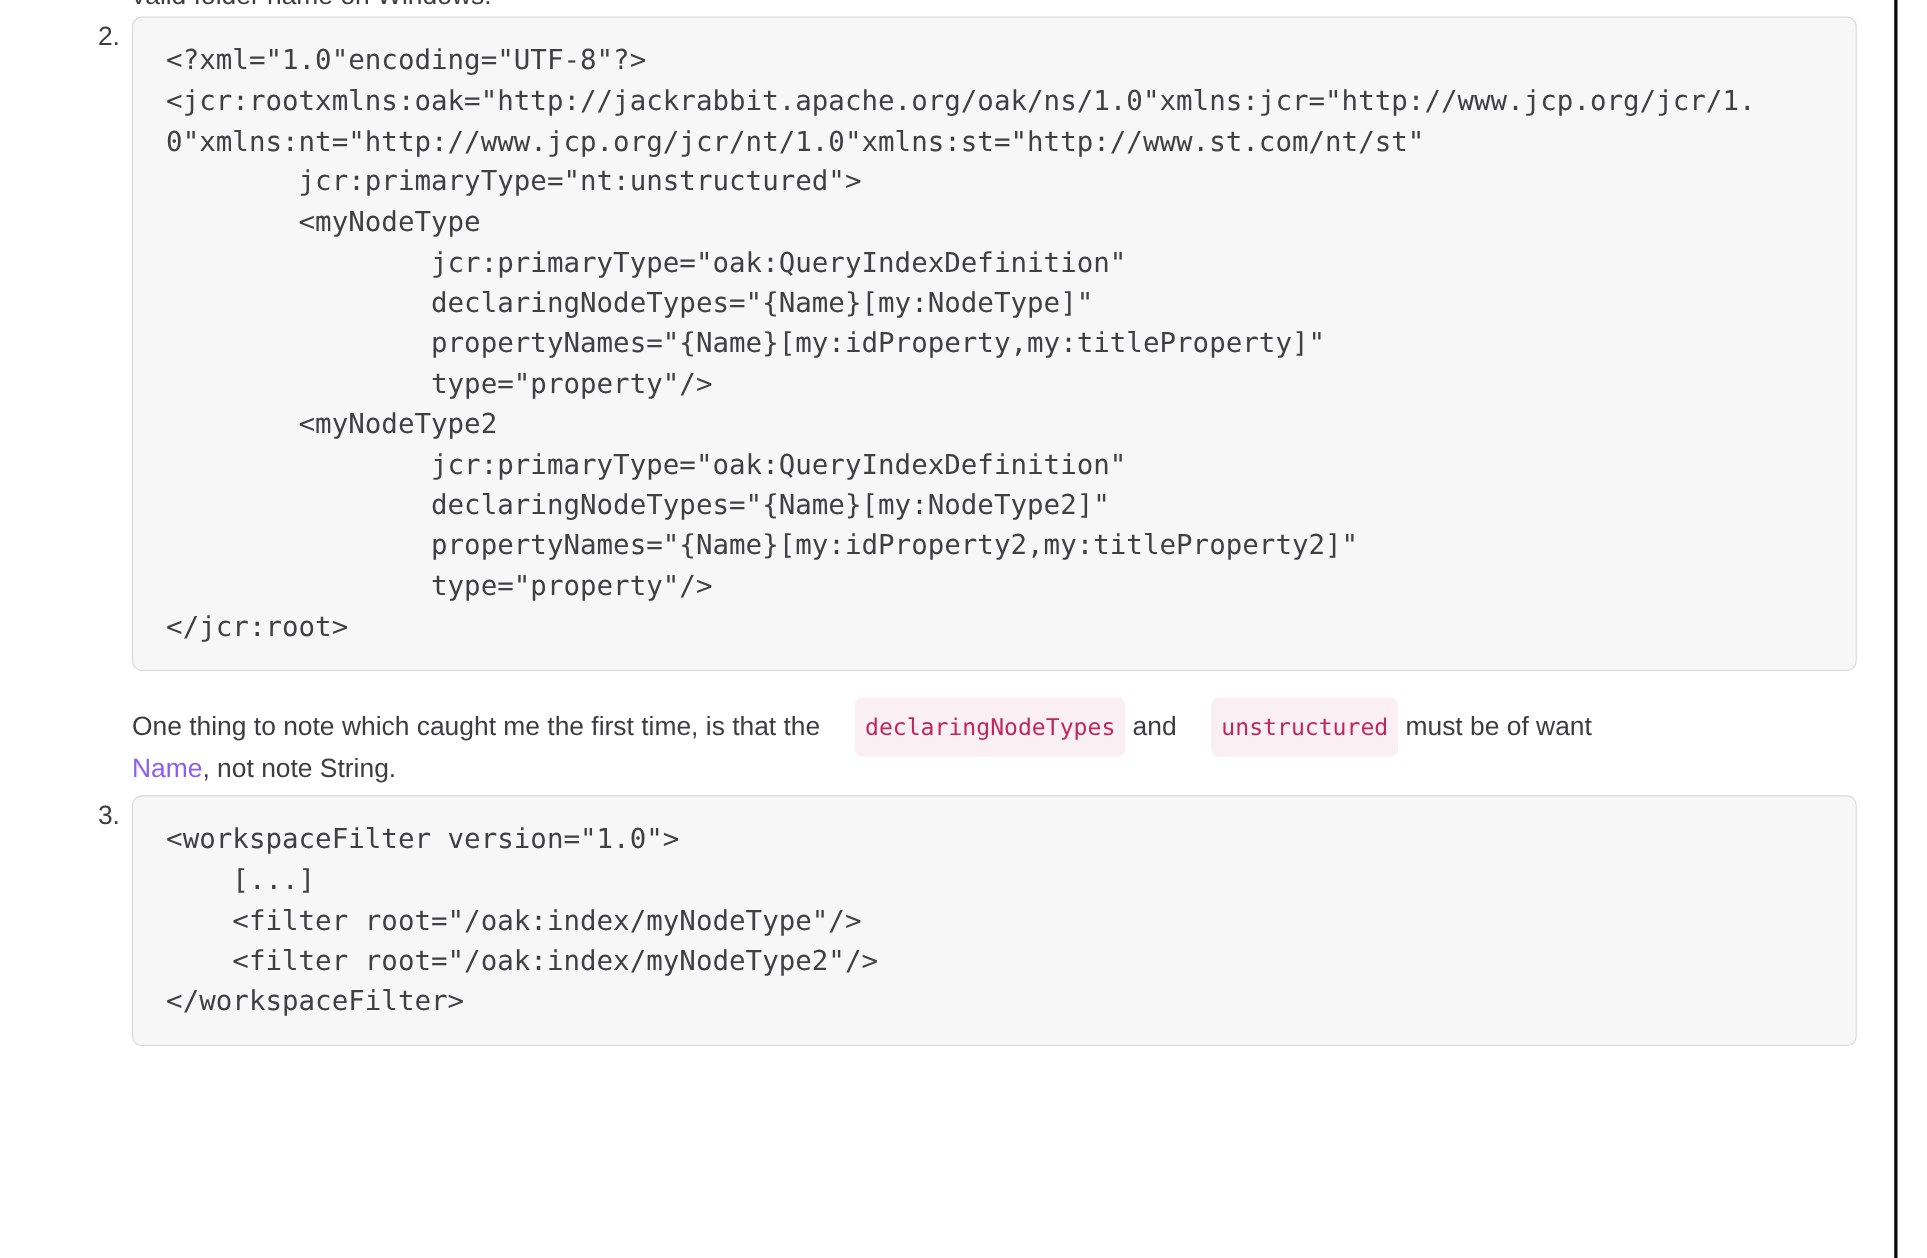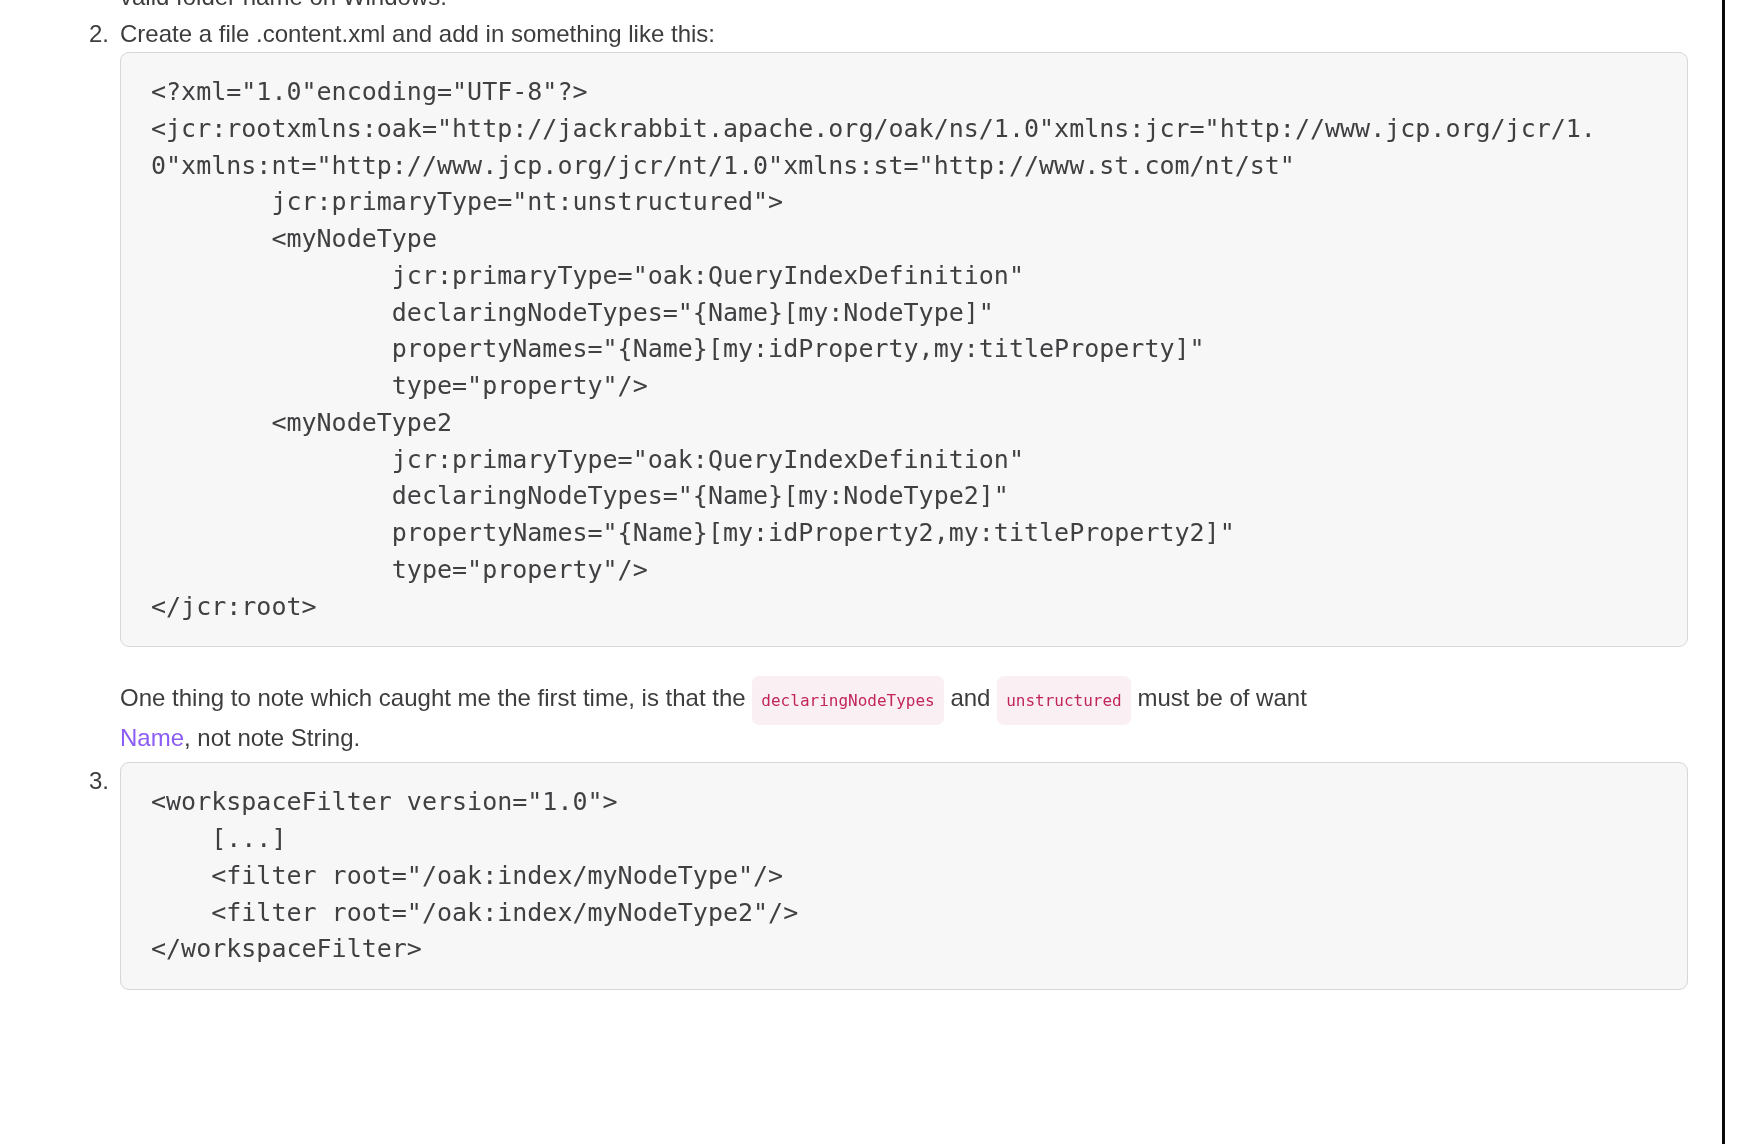--- a/index.html
+++ b/index.html
@@ -63,25 +63,26 @@
     white-space: pre;
   }
   .note-para {
     margin-top: 32px;
     font-size: 24px;
     line-height: 37px;
     white-space: pre-wrap;
   }
   .inline-code {
     font-family: "DejaVu Sans Mono", monospace;
-    font-size: 16px;
+    font-size: 21px;
     color: #c2255c;
     background: #faf0f4;
     border-radius: 7px;
     padding: 15px 9px;
+    margin-left: 25px;
   }
   .orange-link {
     color: #8b5cf6;
     text-decoration: none;
     cursor: pointer;
   }
   .step-3 { margin-top: 6px; }
   .closing-para {
     margin-top: 28px;
     font-size: 24px;
@@ -99,21 +100,20 @@
 </style>
 </head>
 <body>
 
 <div class="page">
 
   <div class="cut-line">valid folder name on Windows.</div>
 
   <div class="step">
     <span class="step-number">2.</span>
-    <div class="step-label">Create a file .content.xml and add in something like this:</div>
 
     <div class="code-block">
       <pre>&lt;?xml="1.0"encoding="UTF-8"?&gt;
 &lt;jcr:rootxmlns:oak="http://jackrabbit.apache.org/oak/ns/1.0"xmlns:jcr="http://www.jcp.org/jcr/1.
 0"xmlns:nt="http://www.jcp.org/jcr/nt/1.0"xmlns:st="http://www.st.com/nt/st"
         jcr:primaryType="nt:unstructured"&gt;
         &lt;myNodeType
                 jcr:primaryType="oak:QueryIndexDefinition"
                 declaringNodeTypes="{Name}[my:NodeType]"
                 propertyNames="{Name}[my:idProperty,my:titleProperty]"

